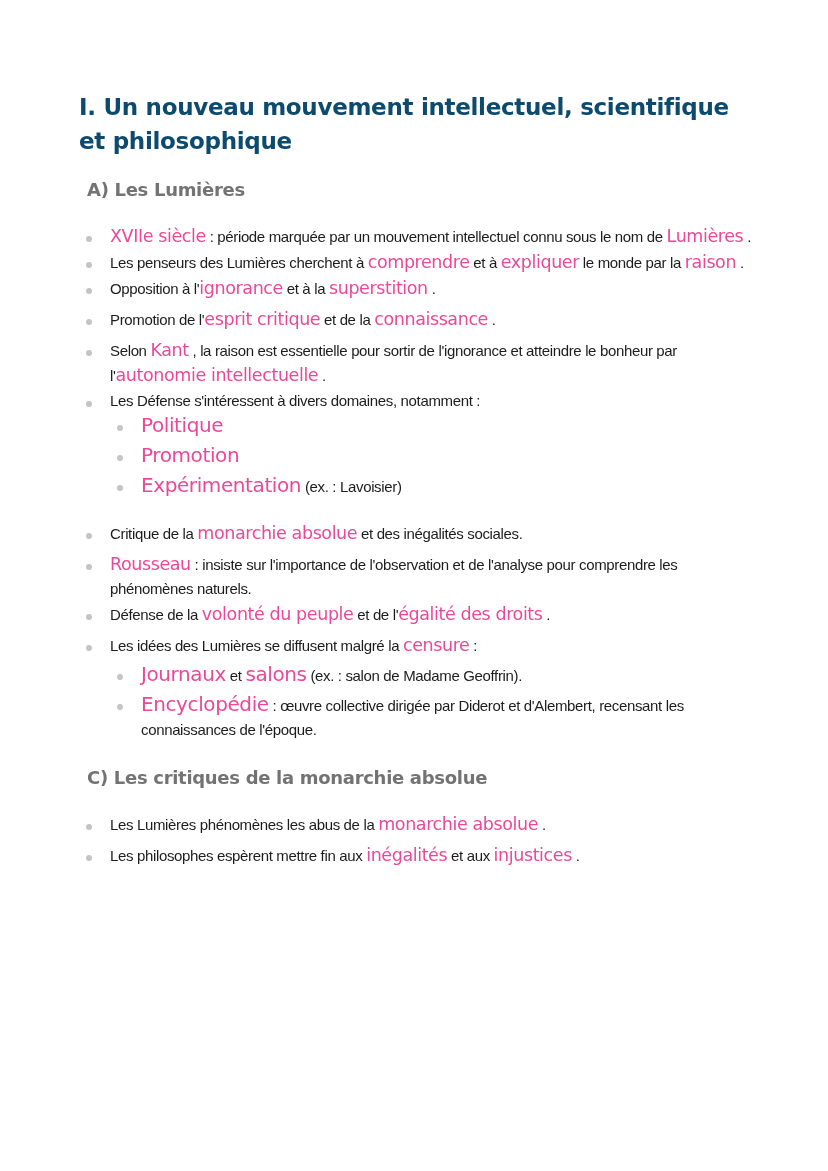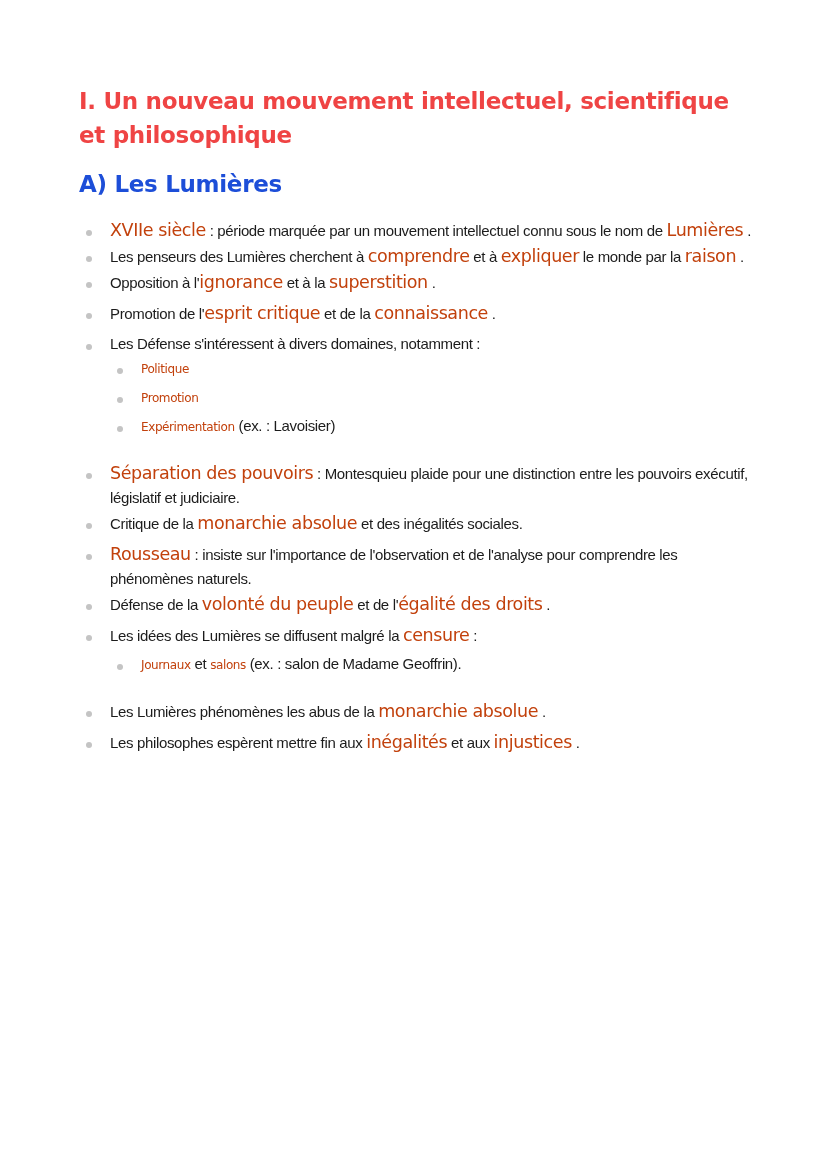--- a/index.html
+++ b/index.html
@@ -1,66 +1,68 @@
 <!DOCTYPE html>
 <html><head>
 <meta charset="utf-8">
 <style>
   html, body { margin: 0; padding: 0; background: #ffffff; }
   body { width: 828px; height: 1171px; position: relative; overflow: hidden; font-family: "Liberation Sans", sans-serif; color: #1c1c1c; }
   .page { position: absolute; left: 79px; top: 78px; width: 680px; }
-  h1 { font-family: "DejaVu Sans", sans-serif; font-weight: bold; font-size: 23px; line-height: 34px; color: #ef4444; margin: 6px 0 18px 0; letter-spacing: -0.3px; }
-  h2 { font-family: "DejaVu Sans", sans-serif; font-weight: bold; font-size: 23px; line-height: 28px; color: #1d4ed8; margin: 0 0 20px 0; letter-spacing: -0.3px; }
+  h1 { font-family: "DejaVu Sans", sans-serif; font-weight: bold; font-size: 23px; line-height: 34px; color: #0c4a6e; margin: 12px 0 18px 0; letter-spacing: -0.3px; }
+  h2 { font-family: "DejaVu Sans", sans-serif; font-weight: bold; font-size: 18px; line-height: 28px; color: #737373; margin: 0 0 20px 8px; letter-spacing: -0.3px; }
   ul { list-style: none; margin: 0; padding: 0; }
   li { position: relative; padding-left: 31px; font-size: 15px; line-height: 24px; letter-spacing: -0.35px; margin-bottom: 6px; }
   li::before { content: ""; position: absolute; left: 7px; top: 12px; width: 6px; height: 6px; border-radius: 50%; background: #c4c4c4; }
   li.tight { margin-bottom: 1px; }
   ul.sub { margin-top: 4px; }
   ul.sub li { padding-left: 31px; margin-bottom: 4px; }
-  .kw { font-family: "DejaVu Sans", sans-serif; font-size: 17.5px; color: #c2410c; letter-spacing: -0.4px; font-weight: normal; }
-  .sub .kw { font-size: 12px; text-align: right; }
+  .kw { font-family: "DejaVu Sans", sans-serif; font-size: 17.5px; color: #ec4899; letter-spacing: -0.4px; font-weight: normal; }
+  .sub .kw { font-size: 20px; text-align: right; }
   .section { margin-bottom: 22px; }
   #sec-a ul { margin-top: 0; }
 </style>
 </head>
 <body>
 
 <div class="page">
   <h1>I. Un nouveau mouvement intellectuel, scientifique et philosophique</h1>
 
   <div class="section" id="sec-a">
     <h2>A) Les Lumières</h2>
     <ul>
       <li class="tight"><span class="kw">XVIIe siècle</span><span> : période marquée par un mouvement intellectuel connu sous le nom de </span><span class="kw">Lumières</span><span> .</span></li>
       <li class="tight"><span>Les penseurs des Lumières cherchent à </span><span class="kw">comprendre</span><span> et à </span><span class="kw">expliquer</span><span> le monde par la </span><span class="kw">raison</span><span> .</span></li>
       <li><span>Opposition à l'</span><span class="kw">ignorance</span><span> et à la </span><span class="kw">superstition</span><span> .</span></li>
       <li><span>Promotion de l'</span><span class="kw">esprit critique</span><span> et de la </span><span class="kw">connaissance</span><span> .</span></li>
+      <li class="tight"><span>Selon </span><span class="kw">Kant</span><span> , la raison est essentielle pour sortir de l'ignorance et atteindre le bonheur par l'</span><span class="kw">autonomie intellectuelle</span><span> .</span></li>
       <li><span>Les Défense s'intéressent à divers domaines, notamment :</span>
         <ul class="sub">
           <li><span class="kw">Politique</span></li>
           <li><span class="kw">Promotion</span></li>
           <li><span class="kw">Expérimentation</span><span> (ex. : Lavoisier)</span></li>
         </ul>
       </li>
     </ul>
   </div>
 
   <div class="section">
     <ul>
-      <li class="tight"><span class="kw">Séparation des pouvoirs</span><span> : Montesquieu plaide pour une distinction entre les pouvoirs exécutif, législatif et judiciaire.</span></li>
       <li><span>Critique de la </span><span class="kw">monarchie absolue</span><span> et des inégalités sociales.</span></li>
       <li class="tight"><span class="kw">Rousseau</span><span> : insiste sur l'importance de l'observation et de l'analyse pour comprendre les phénomènes naturels.</span></li>
       <li><span>Défense de la </span><span class="kw">volonté du peuple</span><span> et de l'</span><span class="kw">égalité des droits</span><span> .</span></li>
       <li><span>Les idées des Lumières se diffusent malgré la </span><span class="kw">censure</span><span> :</span>
         <ul class="sub">
           <li><span class="kw">Journaux</span><span> et </span><span class="kw">salons</span><span> (ex. : salon de Madame Geoffrin).</span></li>
+          <li><span class="kw">Encyclopédie</span><span> : œuvre collective dirigée par Diderot et d'Alembert, recensant les connaissances de l'époque.</span></li>
         </ul>
       </li>
     </ul>
   </div>
 
   <div class="section">
+    <h2>C) Les critiques de la monarchie absolue</h2>
     <ul>
       <li><span>Les Lumières phénomènes les abus de la </span><span class="kw">monarchie absolue</span><span> .</span></li>
       <li><span>Les philosophes espèrent mettre fin aux </span><span class="kw">inégalités</span><span> et aux </span><span class="kw">injustices</span><span> .</span></li>
     </ul>
   </div>
 </div>
 
 </body></html>

